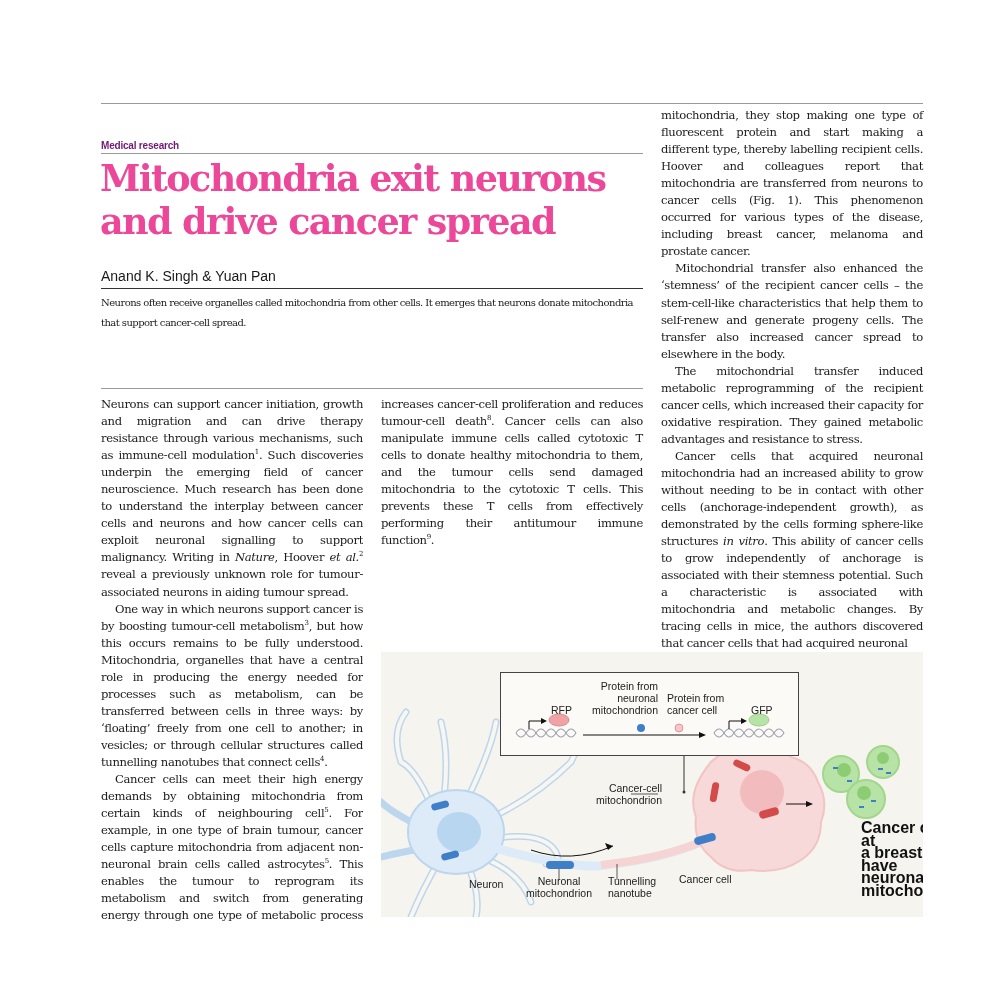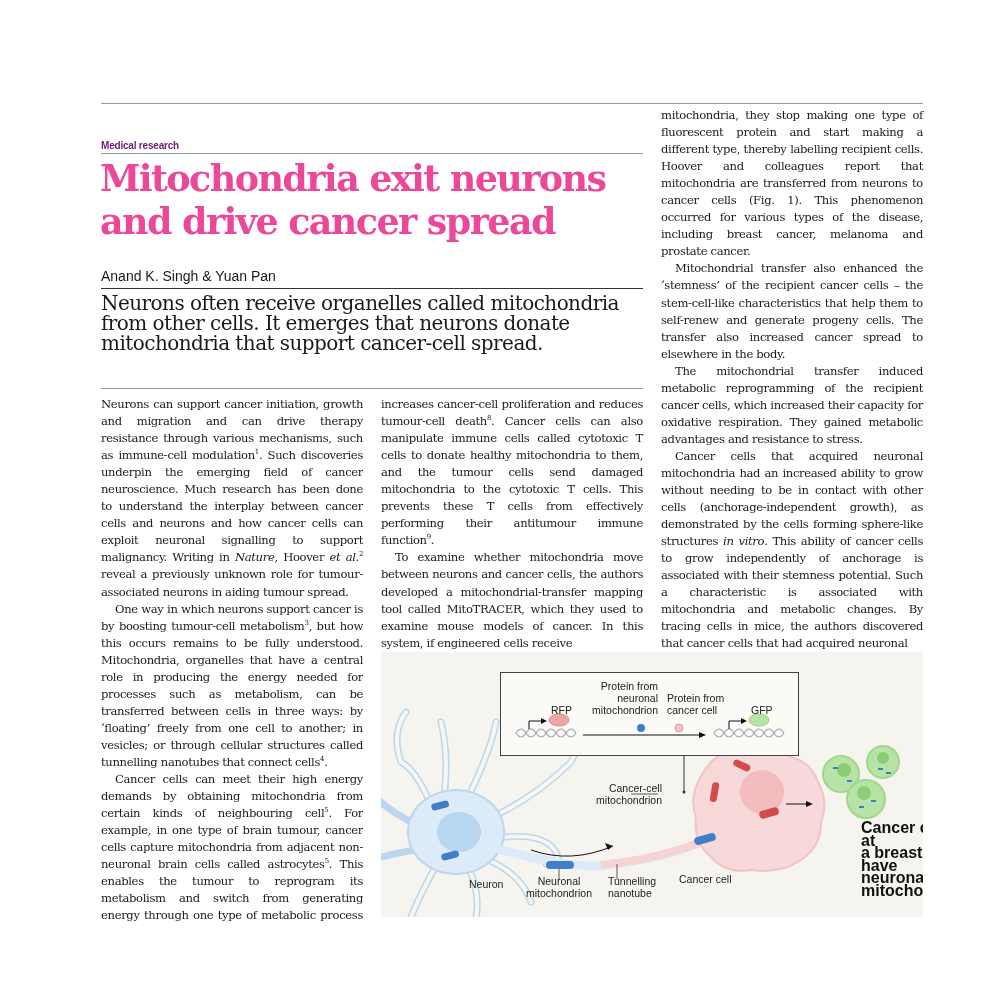--- a/index.html
+++ b/index.html
@@ -3,21 +3,21 @@
 <meta charset="utf-8">
 <style>
   html, body { margin:0; padding:0; background:#ffffff; }
   body { width:1008px; height:1008px; position:relative; overflow:hidden; font-family:"DejaVu Serif", serif; color:#1a1a1a; }
   .abs { position:absolute; }
   .rule { position:absolute; height:1px; background:#9a9a9a; }
   .rule.dark { background:#333; }
   .section { left:101px; top:140px; font-family:"Liberation Sans", sans-serif; font-weight:bold; font-size:10px; color:#701a75; letter-spacing:-0.2px; }
   .title { left:100px; top:157px; width:560px; font-family:"DejaVu Serif", serif; font-weight:bold; font-size:36.5px; line-height:43px; letter-spacing:-1.6px; color:#ec4899; }
   .authors { left:101px; top:268px; font-family:"Liberation Sans", sans-serif; font-weight:normal; font-size:14px; color:#1a1a1a; }
-  .standfirst { left:101px; top:293px; width:545px; font-family:"DejaVu Serif", serif; font-size:20px; line-height:20px; letter-spacing:-0.55px; color:#1a1a1a; }
+  .standfirst { left:101px; top:293px; width:545px; font-family:"DejaVu Serif", serif; font-size:10px; line-height:20px; letter-spacing:-0.55px; color:#1a1a1a; }
   .col { position:absolute; font-family:"DejaVu Serif", serif; font-size:11.6px; line-height:17.05px; text-align:justify; letter-spacing:-0.35px; color:#1a1a1a; }
   .col p { margin:0; text-indent:14px; }
   .col p.noindent { text-indent:0; }
   .col sup { font-size:7px; line-height:0; }
   .col1 { left:101px; top:396px; width:262px; height:528px; overflow:hidden; }
   .col2 { left:381px; top:396px; width:262px; }
   .col3 { left:661px; top:107px; width:262px; }
   .figure { left:381px; top:652px; width:542px; height:265px; background:#f5f4ef; overflow:hidden; }
   .fig-label { position:absolute; font-family:"Liberation Sans", sans-serif; font-size:10.5px; line-height:12px; color:#222; text-align:center; }
   .fig-label.right { text-align:right; }
@@ -42,21 +42,20 @@
 <div class="rule" style="left:101px; top:388px; width:542px;"></div>
 
 <div class="col col1">
   <p class="noindent"><span>Neurons can support cancer initiation, growth and migration and can drive therapy resistance through various mechanisms, such as immune-cell modulation</span><sup>1</sup><span>. Such discoveries underpin the emerging field of cancer neuroscience. Much research has been done to understand the interplay between cancer cells and neurons and how cancer cells can exploit neuronal signalling to support malignancy. Writing in </span><i>Nature</i><span>, Hoover </span><i>et al.</i><sup>2</sup><span> reveal a previously unknown role for tumour-associated neurons in aiding tumour spread.</span></p>
   <p><span>One way in which neurons support cancer is by boosting tumour-cell metabolism</span><sup>3</sup><span>, but how this occurs remains to be fully understood. Mitochondria, organelles that have a central role in producing the energy needed for processes such as metabolism, can be transferred between cells in three ways: by ‘floating’ freely from one cell to another; in vesicles; or through cellular structures called tunnelling nanotubes that connect cells</span><sup>4</sup><span>.</span></p>
   <p><span>Cancer cells can meet their high energy demands by obtaining mitochondria from certain kinds of neighbouring cell</span><sup>5</sup><span>. For example, in one type of brain tumour, cancer cells capture mitochondria from adjacent non-neuronal brain cells called astrocytes</span><sup>5</sup><span>. This enables the tumour to reprogram its metabolism and switch from generating energy through one type of metabolic process called glycolysis to another</span></p>
 </div>
 
 <div class="col col2">
   <p class="noindent"><span>increases cancer-cell proliferation and reduces tumour-cell death</span><sup>8</sup><span>. Cancer cells can also manipulate immune cells called cytotoxic T cells to donate healthy mitochondria to them, and the tumour cells send damaged mitochondria to the cytotoxic T cells. This prevents these T cells from effectively performing their antitumour immune function</span><sup>9</sup><span>.</span></p>
-  <p>To examine whether mitochondria move between neurons and cancer cells, the authors developed a mitochondrial-transfer mapping tool called MitoTRACER, which they used to examine mouse models of cancer. In this system, if engineered cells receive</p>
 </div>
 
 <div class="col col3">
   <p class="noindent">mitochondria, they stop making one type of fluorescent protein and start making a different type, thereby labelling recipient cells. Hoover and colleagues report that mitochondria are transferred from neurons to cancer cells (Fig. 1). This phenomenon occurred for various types of the disease, including breast cancer, melanoma and prostate cancer.</p>
   <p>Mitochondrial transfer also enhanced the ‘stemness’ of the recipient cancer cells – the stem-cell-like characteristics that help them to self-renew and generate progeny cells. The transfer also increased cancer spread to elsewhere in the body.</p>
   <p>The mitochondrial transfer induced metabolic reprogramming of the recipient cancer cells, which increased their capacity for oxidative respiration. They gained metabolic advantages and resistance to stress.</p>
   <p><span>Cancer cells that acquired neuronal mitochondria had an increased ability to grow without needing to be in contact with other cells (anchorage-independent growth), as demonstrated by the cells forming sphere-like structures </span><i>in vitro</i><span>. This ability of cancer cells to grow independently of anchorage is associated with their stemness potential. Such a characteristic is associated with mitochondria and metabolic changes. By tracing cells in mice, the authors discovered that cancer cells that had acquired neuronal</span></p>
 </div>
 
 <div class="abs figure">

